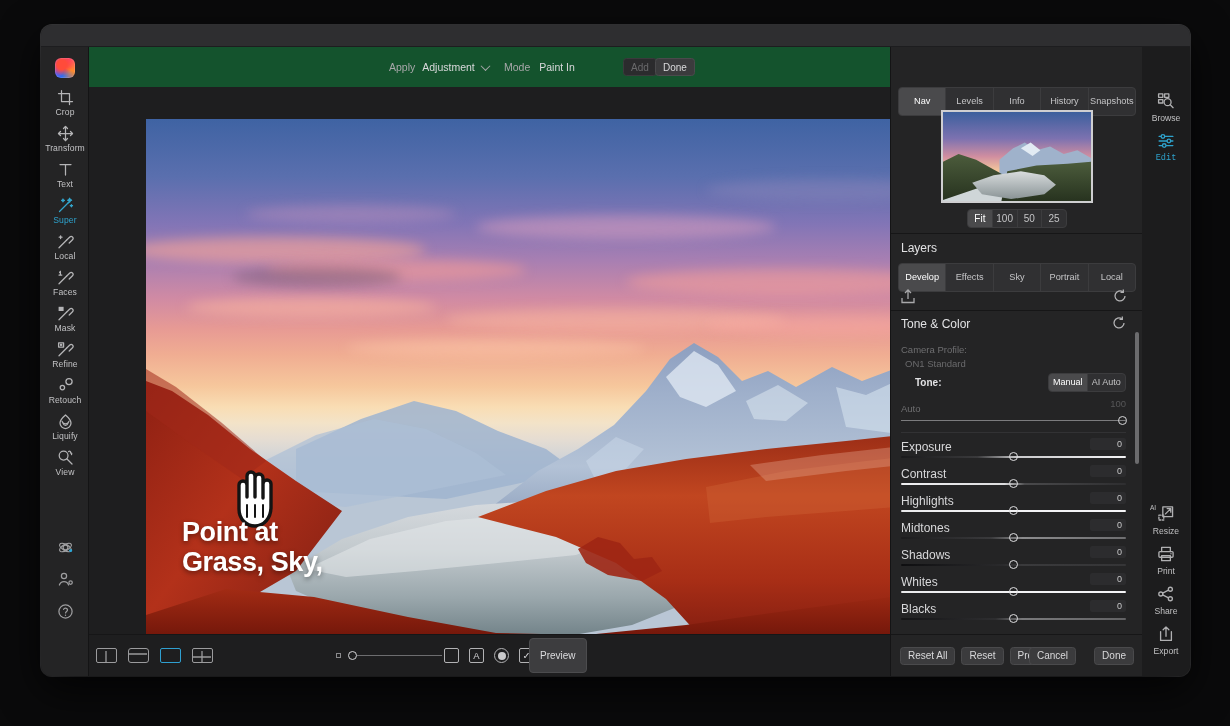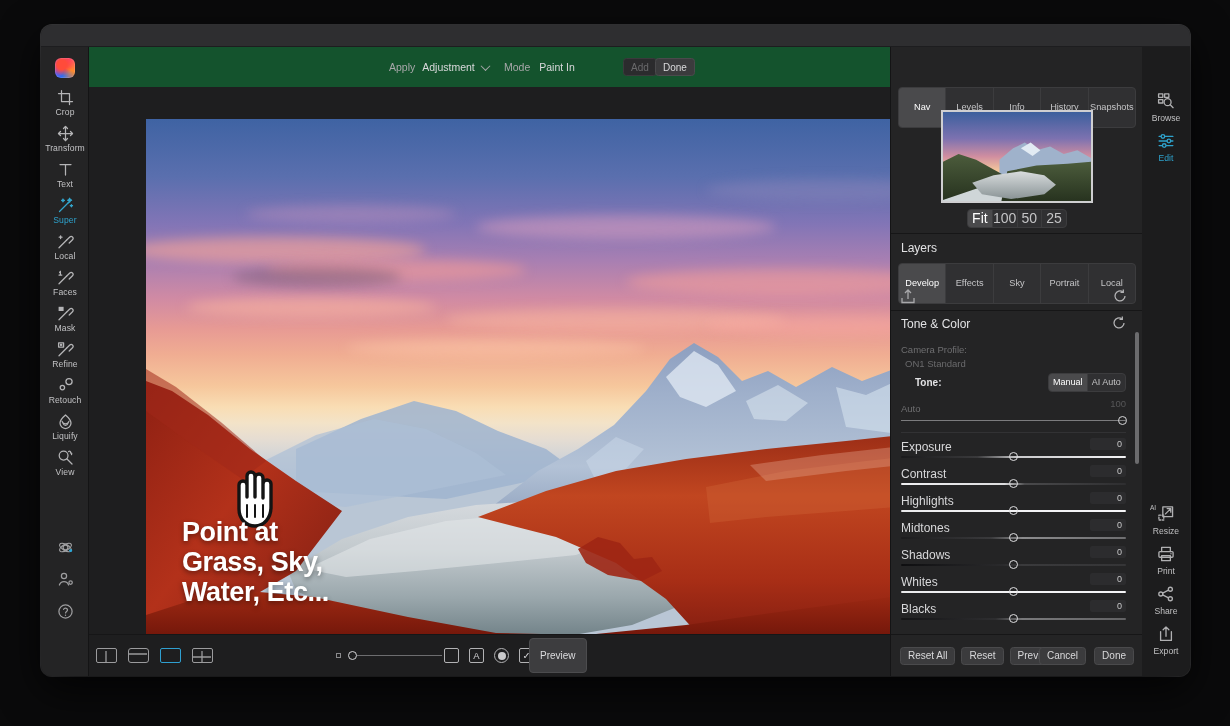--- a/index.html
+++ b/index.html
@@ -100,29 +100,29 @@
       align-items:center;justify-content:center;font-size:9.5px;color:#d2d2d4;cursor:pointer;}
   .ob.circ{border-radius:50%;}
   #previewBtn{position:absolute;left:440px;font-size:10px;color:#dcdcde;background:#3d3d3f;
      border:1px solid #4c4c4e;border-radius:4px;padding:11px 10px;cursor:pointer;}
   #rightPanelToggle{position:absolute;right:7px;}
 
   
   #rightpanel{position:absolute;right:48px;top:0;width:252px;height:629px;background:#242425;
               border-left:1px solid #141415;}
   .segbar{display:flex;gap:0;background:#303032;border:1px solid #3c3c3e;border-radius:4px;overflow:hidden;}
-  .seg{flex:1;text-align:center;font-size:9.2px;color:#c4c4c6;padding:14px 0;cursor:pointer;
+  .seg{flex:1;text-align:center;font-size:9.2px;color:#c4c4c6;padding:8px 0;cursor:pointer;
        border-right:1px solid #3c3c3e;line-height:11px;}
   .seg:last-child{border-right:none;}
   .seg.on{background:#4a4a4c;color:#fff;}
   #navTabs{position:absolute;left:7px;top:40px;width:238px;}
   #navThumbWrap{position:absolute;left:50px;top:63px;width:152px;height:93px;
       border:2px solid #cfcfd1;background:#2a3a2a;overflow:hidden;}
   #zoomPresets{position:absolute;left:76px;top:162px;width:100px;}
-  #zoomPresets .seg{font-size:14px;padding:3px 0;}
+  #zoomPresets .seg{font-size:10px;padding:3px 0;}
   #panelDivider{position:absolute;left:0;top:186px;width:252px;height:1px;background:#161617;}
   #layersTitle{position:absolute;left:10px;top:194px;font-size:12px;color:#e2e2e4;}
   #layerTabs{position:absolute;left:7px;top:216px;width:238px;}
   #layerTabs .seg{font-size:9.2px;}
   #toolrow{position:absolute;left:0;top:238px;width:252px;height:24px;}
   #panelDivider2{position:absolute;left:0;top:263px;width:252px;height:1px;background:#161617;}
   #toneHeader{position:absolute;left:10px;top:270px;font-size:12px;color:#e2e2e4;}
   #resetTone{position:absolute;right:16px;top:269px;color:#b6b6b8;}
   #camProfLabel{position:absolute;left:10px;top:297px;font-size:9.5px;color:#6e6e70;}
   #camProfVal{position:absolute;left:14px;top:311px;font-size:9.5px;color:#6a6a6c;}
@@ -148,30 +148,30 @@
   .sknob{position:absolute;top:13px;width:9px;height:9px;border:1.4px solid #dedee0;border-radius:50%;
          background:transparent;}
   #recoverRow{position:absolute;left:10px;top:608px;display:flex;align-items:center;gap:7px;}
   #recoverDot{width:10px;height:10px;border:1.5px solid #2f8fd6;border-radius:50%;}
   #recoverLbl{font-size:9.5px;color:#5e5e60;}
   #panelScroll{position:absolute;right:3px;top:285px;width:4px;height:132px;background:#6c6c6e;
                border-radius:2px;}
   #panelBottomBar{position:absolute;left:0;bottom:0;width:252px;height:42px;background:#242425;
                   border-top:1px solid #161617;display:flex;align-items:center;}
   #pbLeft{position:absolute;left:9px;display:flex;gap:6px;}
-  #pbRight{position:absolute;right:9px;display:flex;gap:8px;}
+  #pbRight{position:absolute;right:9px;display:flex;gap:18px;}
 
   
   #rightrail{position:absolute;right:0;top:0;width:48px;height:629px;background:#1c1c1d;}
   .rtool{width:48px;height:40px;display:flex;flex-direction:column;align-items:center;
          justify-content:center;cursor:pointer;}
   .rtool .ri{height:19px;display:flex;align-items:center;justify-content:center;color:#b0b0b2;}
   .rtool .rl{font-size:8.6px;color:#c0c0c2;margin-top:2px;line-height:10px;}
   .rtool.active .ri{color:#2ea2cc;}
-  .rtool.active .rl{color:#2ea2cc;}
+  .rtool.active .rl{color:#2ea2cc;font-family:Liberation Mono, monospace;}
   #rtop{position:absolute;left:0;top:40px;}
   #rbot{position:absolute;left:0;top:453px;}
 </style>
 </head>
 <body>
 
 <div id="desktop">
  <div id="window">
   <div id="titlebar"></div>
   <div id="body">
@@ -420,21 +420,20 @@
                   c0,11 -7,19 -16,19 c-9,0 -16,-7 -16,-17 Z" fill="#ffffff" stroke="#141414" stroke-width="3.4" stroke-linejoin="round"></path>
          <g stroke="#141414" stroke-width="2" stroke-linecap="round">
            <line x1="17" y1="38" x2="17" y2="50"></line>
            <line x1="25" y1="38" x2="25" y2="50"></line>
            <line x1="33" y1="38" x2="33" y2="50"></line>
          </g>
        </svg>
        <div id="caption">
          <div>Point at</div>
          <div>Grass, Sky,</div>
-         <div>Water, Etc...</div>
        </div>
      </div>
      <div id="collapseHandle">
        <svg width="6" height="10" viewBox="0 0 6 10">
          <path d="M1,1 L5,5 L1,9" fill="none" stroke="#cfcfd1" stroke-width="1.4"></path>
        </svg>
      </div>
    </div>
 
    <div id="bottombar">

